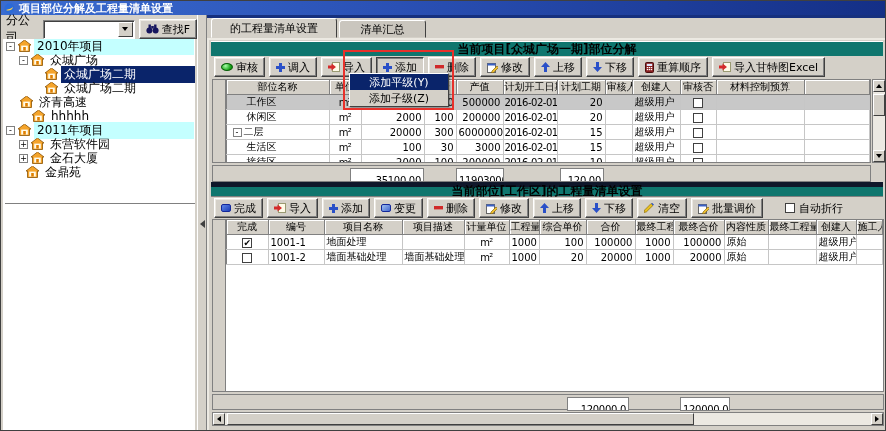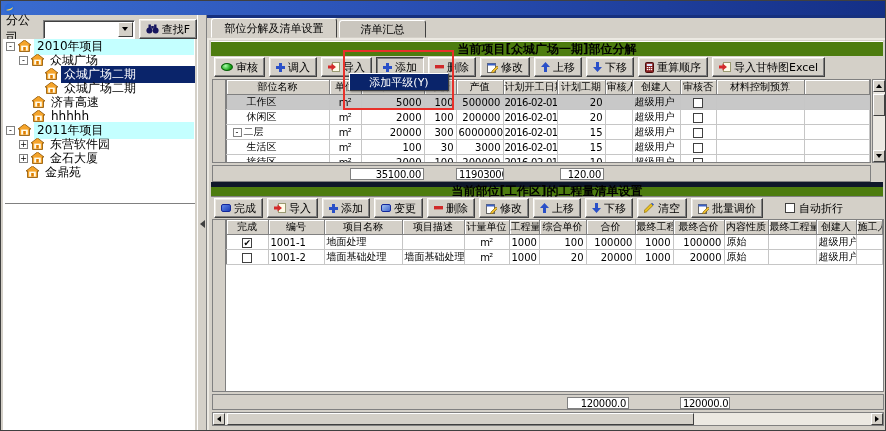--- a/index.html
+++ b/index.html
@@ -45,21 +45,21 @@
 .navline { position:absolute; left:0; top:0; width:680px; height:3px; background:#16307e; }
 .tabstrip { position:absolute; left:0; top:3px; width:680px; height:20px; }
 .tab { position:absolute; height:20px; background:#d4d0c8; border:1px solid; border-color:#fff #404040 #d4d0c8 #fff;
   border-radius:3px 3px 0 0; font-size:11px; display:flex; align-items:center; justify-content:center; }
 .tab.active { left:4px; top:0; width:126px; z-index:3; }
 .tab.inactive { left:132px; top:2px; width:87px; height:18px; background:#cac6be; z-index:1; }
 .page { position:absolute; left:0; top:23px; width:680px; height:394px; background:#d4d0c8;
   border:2px solid; border-color:#ece9e2 #404040 #404040 #ece9e2; }
 
 .band { position:absolute; left:2px; width:672px; height:15px; display:flex; align-items:center; justify-content:center;
-  font-size:12px; font-weight:bold; border-top:1px solid #fff; background:#4d7c0f; }
+  font-size:12px; font-weight:bold; border-top:1px solid #fff; background:#0f766e; }
 .band1 { top:1px; } .band2 { top:142px; border-top:5px solid #0f172a; border-bottom:1px solid #808080; }
 
 .toolbar { position:absolute; left:2px; width:672px; height:22px; display:flex; align-items:center; gap:4px; padding-left:3px; }
 .toolbar1 { top:16px; } .toolbar2 { top:157px; }
 .tbtn.pressed { border-color:#404040 #fff #fff #404040; box-shadow:inset 1px 1px 0 #808080; }
 .autowrap { display:flex; align-items:center; gap:4px; margin-left:18px; font-size:11px; }
 
 
 .gridbox { position:absolute; background:#fff; border:1px solid #808080; overflow:hidden; }
 .grid1 { left:3px; top:39px; width:659px; height:84px; }
@@ -79,21 +79,21 @@
 .curmark { color:#000; font-size:7px; }
 .cb { display:inline-block; width:10px; height:10px; border:1px solid #404040; background:#fff; vertical-align:middle;
   font-size:9px; line-height:9px; text-align:center; }
 .cb.checked::after { content:"✔"; }
 
 
 .sumband { position:absolute; left:3px; height:17px; background:#d4d0c8; border:1px solid #808080; }
 .sumband1 { top:125px; width:659px; }
 .sumband2 { top:354px; width:672px; height:16px; }
 .sumbox { position:absolute; top:2px; height:12px; background:#fff; border:1px solid #808080; font-size:10px;
-  text-align:right; padding:0 2px; overflow:hidden; white-space:nowrap; letter-spacing:-0.3px; }
+  text-align:right; padding:6px 2px; overflow:hidden; white-space:nowrap; letter-spacing:-0.3px; }
 
 
 .vscroll { position:absolute; left:663px; top:39px; width:14px; height:84px; background:#ece9e2; border:1px solid #808080; }
 .sbtn { position:absolute; left:0; width:12px; height:12px; background:#d4d0c8; border:1px solid; border-color:#fff #404040 #404040 #fff;
   display:flex; align-items:center; justify-content:center; }
 .tri-up { width:0;height:0;border-left:3px solid transparent;border-right:3px solid transparent;border-bottom:4px solid #000; }
 .tri-dn { width:0;height:0;border-left:3px solid transparent;border-right:3px solid transparent;border-top:4px solid #000; }
 .tri-lf { width:0;height:0;border-top:3px solid transparent;border-bottom:3px solid transparent;border-right:4px solid #000; }
 .tri-rt { width:0;height:0;border-top:3px solid transparent;border-bottom:3px solid transparent;border-left:4px solid #000; }
 .vthumb { position:absolute; left:0; top:14px; width:12px; height:22px; background:#d4d0c8; border:1px solid; border-color:#fff #404040 #404040 #fff; }
@@ -117,20 +117,21 @@
 
 <div class="win">
 
   <div class="titlebar">
     <span class="icsp">
       <svg width="11" height="11" viewBox="0 0 11 11">
           <circle cx="5.5" cy="5.5" r="5" fill="#2a6ad8"></circle>
           <path d="M2 7c2-1 5-1 7-3-1 4-5 4-7 3z" fill="#ffd24a"></path>
         </svg>
     </span>
+    <span class="ttext">项目部位分解及工程量清单设置</span>
   </div>
 
   <div class="lpanel">
     <div class="srow">
       <span class="lbl">分公司</span>
       <div class="combo">
         <span></span>
         <span class="combo-btn">
             <span class="darr"></span>
           </span>
@@ -185,21 +186,21 @@
       <div class="titem ind2">
         <span class="house">
             <svg width="13" height="12" viewBox="0 0 13 12">
               <path d="M6.5 0L13 5h-1.5v6.5h-10V5H0z" fill="#f5a42a" stroke="#8a5200" stroke-width="0.8"></path>
               <rect x="3.2" y="5.6" width="6.6" height="5" fill="#fffbe8"></rect>
               <rect x="5.2" y="7" width="2.6" height="3.6" fill="#e07f00"></rect>
             </svg>
           </span>
         <span class="tlabel">众城广场二期</span>
       </div>
-      <div class="titem ind1" style="padding-left:29px;">
+      <div class="titem ind1" style="padding-left:17px;">
         <span class="house">
             <svg width="13" height="12" viewBox="0 0 13 12">
               <path d="M6.5 0L13 5h-1.5v6.5h-10V5H0z" fill="#f5a42a" stroke="#8a5200" stroke-width="0.8"></path>
               <rect x="3.2" y="5.6" width="6.6" height="5" fill="#fffbe8"></rect>
               <rect x="5.2" y="7" width="2.6" height="3.6" fill="#e07f00"></rect>
             </svg>
           </span>
         <span class="tlabel">济青高速</span>
       </div>
       <div class="titem ind1" style="padding-left:29px;">
@@ -259,21 +260,21 @@
     </div>
   </div>
 
   <div class="splitter">
     <span class="sp-arrow"></span>
   </div>
 
   <div class="rpanel">
     <div class="navline"></div>
     <div class="tabstrip">
-      <div class="tab active">部位分解及清单设置</div>
+      <div class="tab active">的工程量清单设置</div>
       <div class="tab inactive">清单汇总</div>
     </div>
 
     <div class="page">
 
       <div class="band band1">当前项目[众城广场一期]部位分解</div>
 
       <div class="toolbar toolbar1">
         <span class="btn3d tbtn">
             <span class="green-ell"></span>
@@ -671,16 +672,17 @@
         <span class="sbtn" style="left:auto;right:0;top:0;">
             <span class="tri-rt"></span>
           </span>
       </div>
 
     </div>
   </div>
 
   <div class="menu">
     <div class="mi hl">添加平级(Y)</div>
+    <div class="mi">添加子级(Z)</div>
   </div>
   <div class="redrect"></div>
 
 </div>
 
 </body></html>

